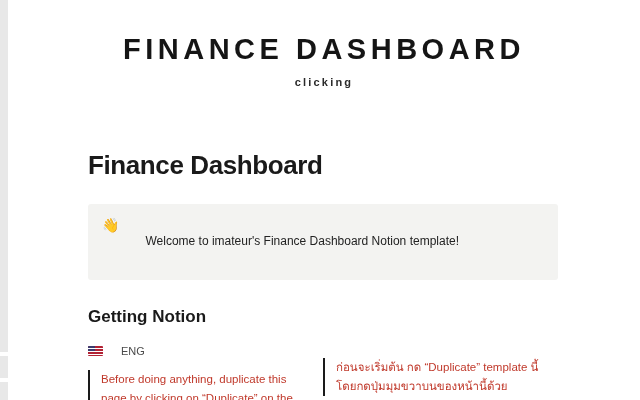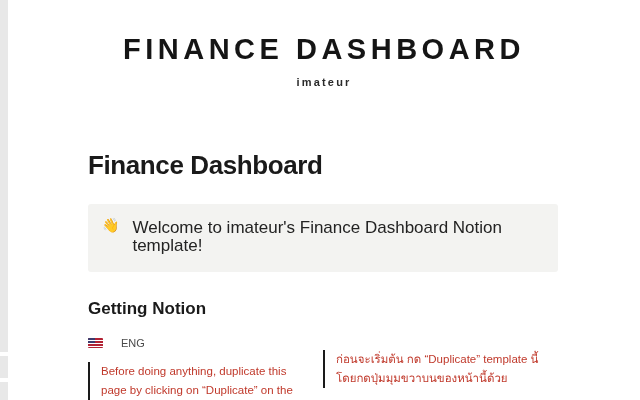--- a/index.html
+++ b/index.html
@@ -96,22 +96,22 @@
   }
   .callout-emoji {
     font-size: 14px;
     line-height: 18px;
     flex: 0 0 auto;
   }
   .callout-body {
     flex: 1 1 auto;
   }
   .callout-body p {
-    margin: 3px;
-    font-size: 17px;
+    margin: 16px;
+    font-size: 12px;
     line-height: 18px;
     color: #232323;
   }
   .callout-body p + p {
     margin-top: 9px;
   }
 
   h2.section-title {
     margin: 27px 0 0 0;
     font-size: 17px;
@@ -200,21 +200,21 @@
 <div class="page">
 
   <div class="left-strip">
     <div class="seg seg1"></div>
     <div class="seg seg2"></div>
     <div class="seg seg3"></div>
   </div>
 
   <div class="cover">
     <div class="cover-title">FINANCE DASHBOARD</div>
-    <div class="cover-sub">imateur</div>
+    <div class="cover-sub">clicking</div>
   </div>
 
   <div class="content">
 
     <h1 class="page-title">Finance Dashboard</h1>
 
     <div class="callout">
       <span class="callout-emoji">👋</span>
       <div class="callout-body">
         <p>Welcome to imateur's Finance Dashboard Notion template!</p>

